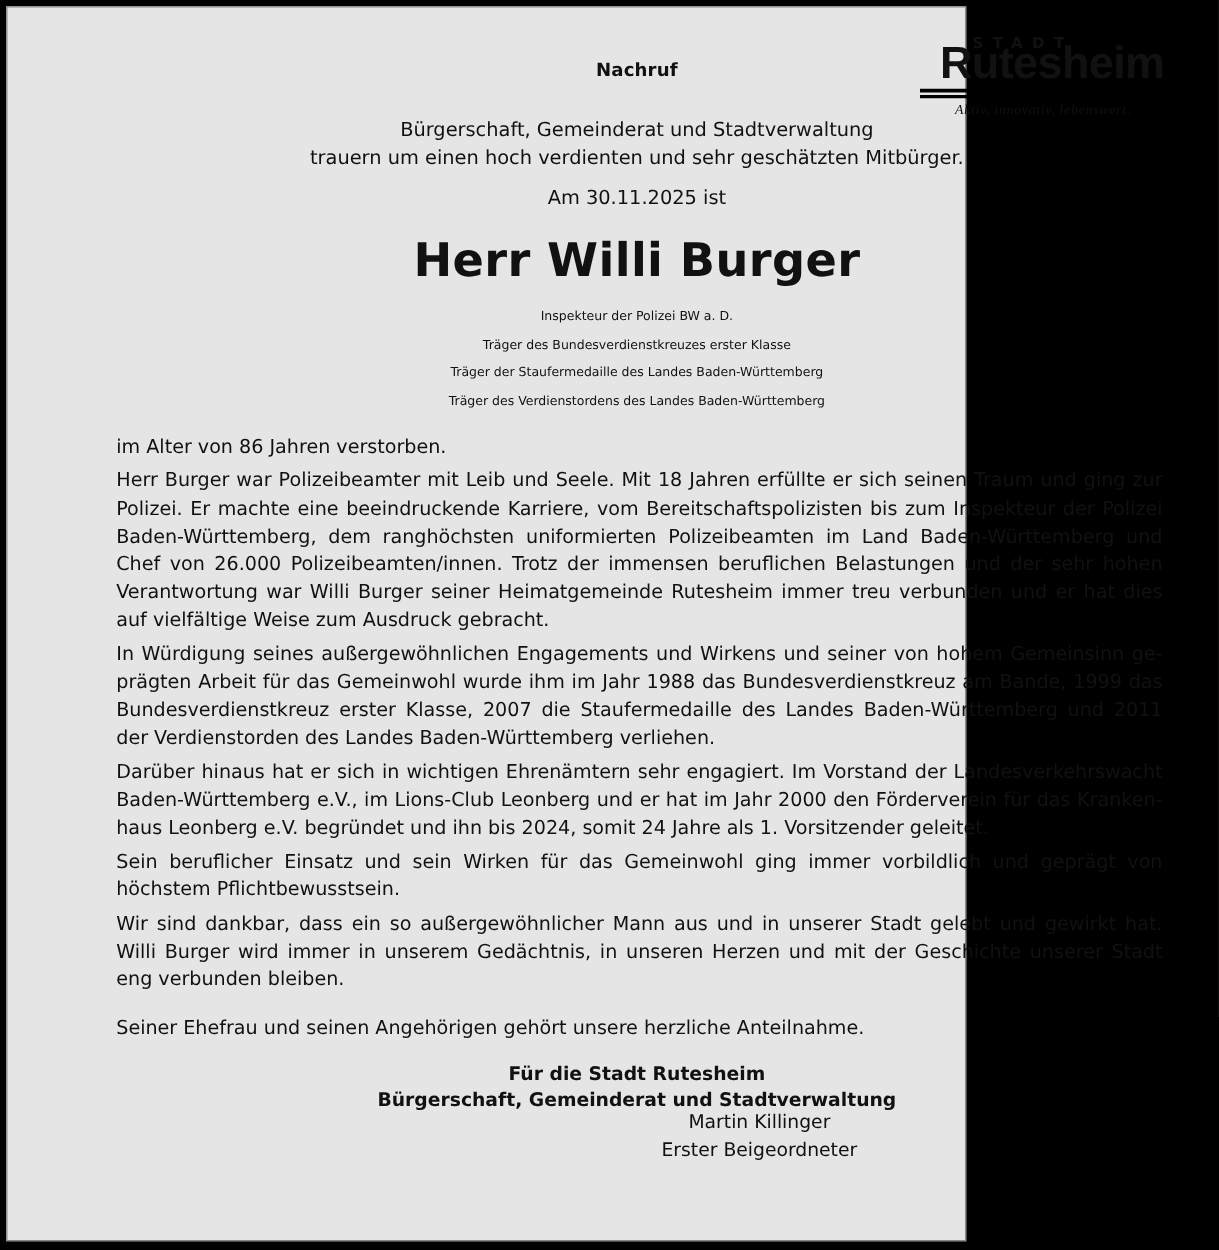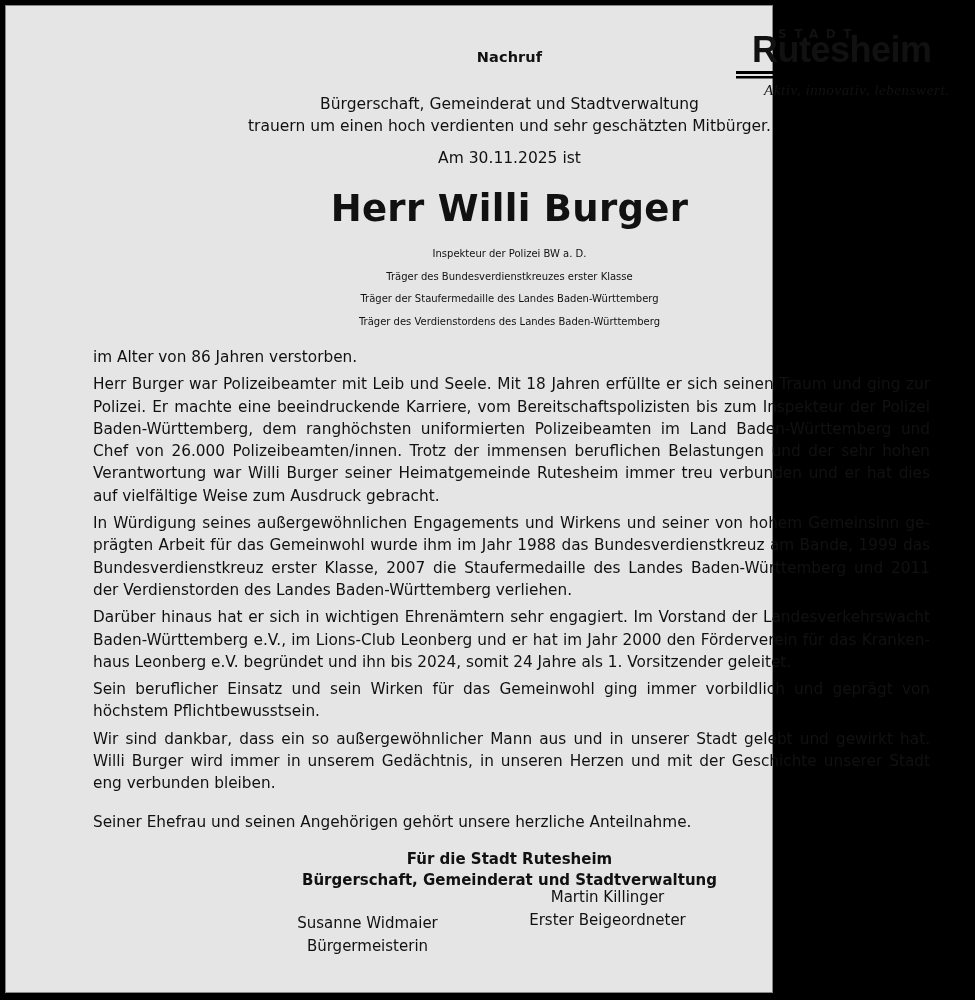--- a/index.html
+++ b/index.html
@@ -27,21 +27,21 @@
     .sig-head { top: 843px; font-size: 15px; line-height: 21px; left: 0; width: 964px; text-align: center; }
     .sig-head .l1 { font-weight: bold; }
     .sig-head .l2 { font-weight: bold; }
     .sig-left { top: 906px; left: 230px; width: 220px; text-align: center; font-size: 15px; line-height: 23px; }
     .sig-right { top: 880px; left: 470px; width: 220px; text-align: center; font-size: 15px; line-height: 23px; }
 
     .logo { position: absolute; left: 720px; top: 15px; width: 225px; height: 80px; }
     .logo-stadt { position: absolute; left: 52px; top: 6px; font-size: 12px; letter-spacing: 7.5px; font-family: "DejaVu Sans", sans-serif; font-weight: bold; }
     .logo-name { position: absolute; left: 26px; top: 8px; font-size: 36px; font-weight: bold; font-family: "Liberation Sans", sans-serif; letter-spacing: -0.5px; }
     .logo-swoosh { position: absolute; left: 10px; top: 44px; width: 215px; height: 16px; }
-    .logo-tagline { position: absolute; left: 38px; top: 61px; font-size: 15px; font-style: italic; font-family: "Liberation Serif", serif; letter-spacing: 0.6px; white-space: nowrap; }
+    .logo-tagline { position: absolute; left: 38px; top: 61px; font-size: 11px; font-style: italic; font-family: "Liberation Serif", serif; letter-spacing: 0.6px; white-space: nowrap; }
   </style>
 </head>
 <body>
 
 <div class="page">
 
   <div class="logo">
     <div class="logo-stadt">STADT</div>
     <div class="logo-name">Rutesheim</div>
     <svg class="logo-swoosh" viewBox="0 0 215 16" preserveAspectRatio="none">
@@ -77,23 +77,19 @@
     <p>Sein beruflicher Einsatz und sein Wirken für das Gemeinwohl ging immer vorbildlich und geprägt von höchstem Pflichtbewusstsein.</p>
     <p>Wir sind dankbar, dass ein so außergewöhnlicher Mann aus und in unserer Stadt gelebt und gewirkt hat. Willi Burger wird immer in unserem Gedächtnis, in unseren Herzen und mit der Geschichte unserer Stadt eng ver­bunden bleiben.</p>
     <p class="gap">Seiner Ehefrau und seinen Angehörigen gehört unsere herzliche Anteilnahme.</p>
   </div>
 
   <div class="abs sig-head">
     <div class="l1">Für die Stadt Rutesheim</div>
     <div class="l2">Bürgerschaft, Gemeinderat und Stadtverwaltung</div>
   </div>
 
-  <div class="abs sig-left">
-    <div>Susanne Widmaier</div>
-    <div>Bürgermeisterin</div>
-  </div>
 
   <div class="abs sig-right">
     <div>Martin Killinger</div>
     <div>Erster Beigeordneter</div>
   </div>
 
 </div>
 
 </body></html>

